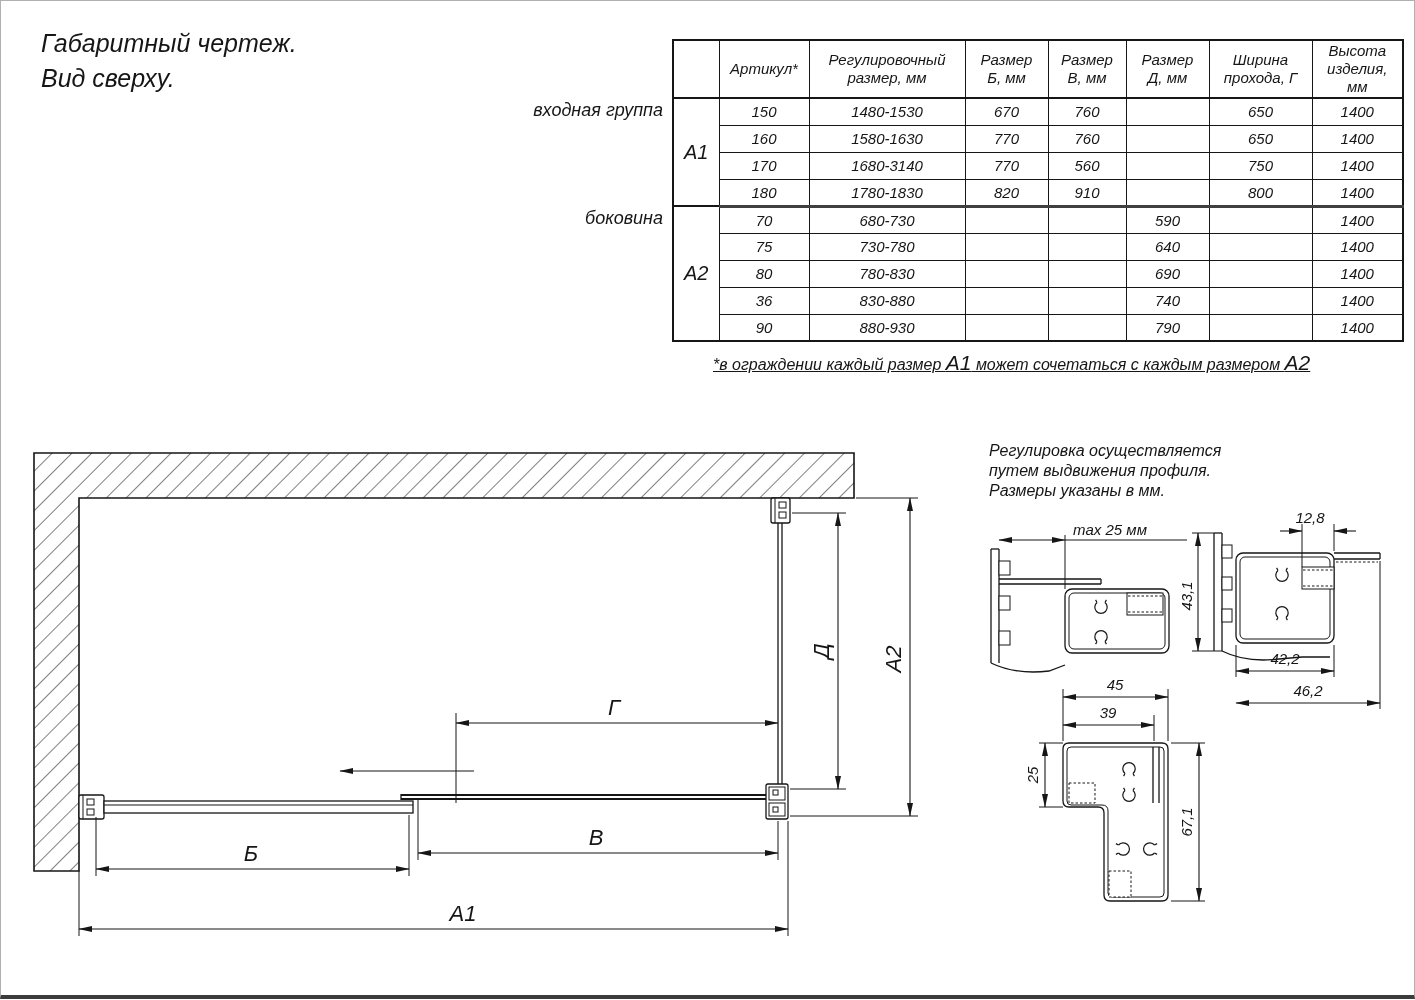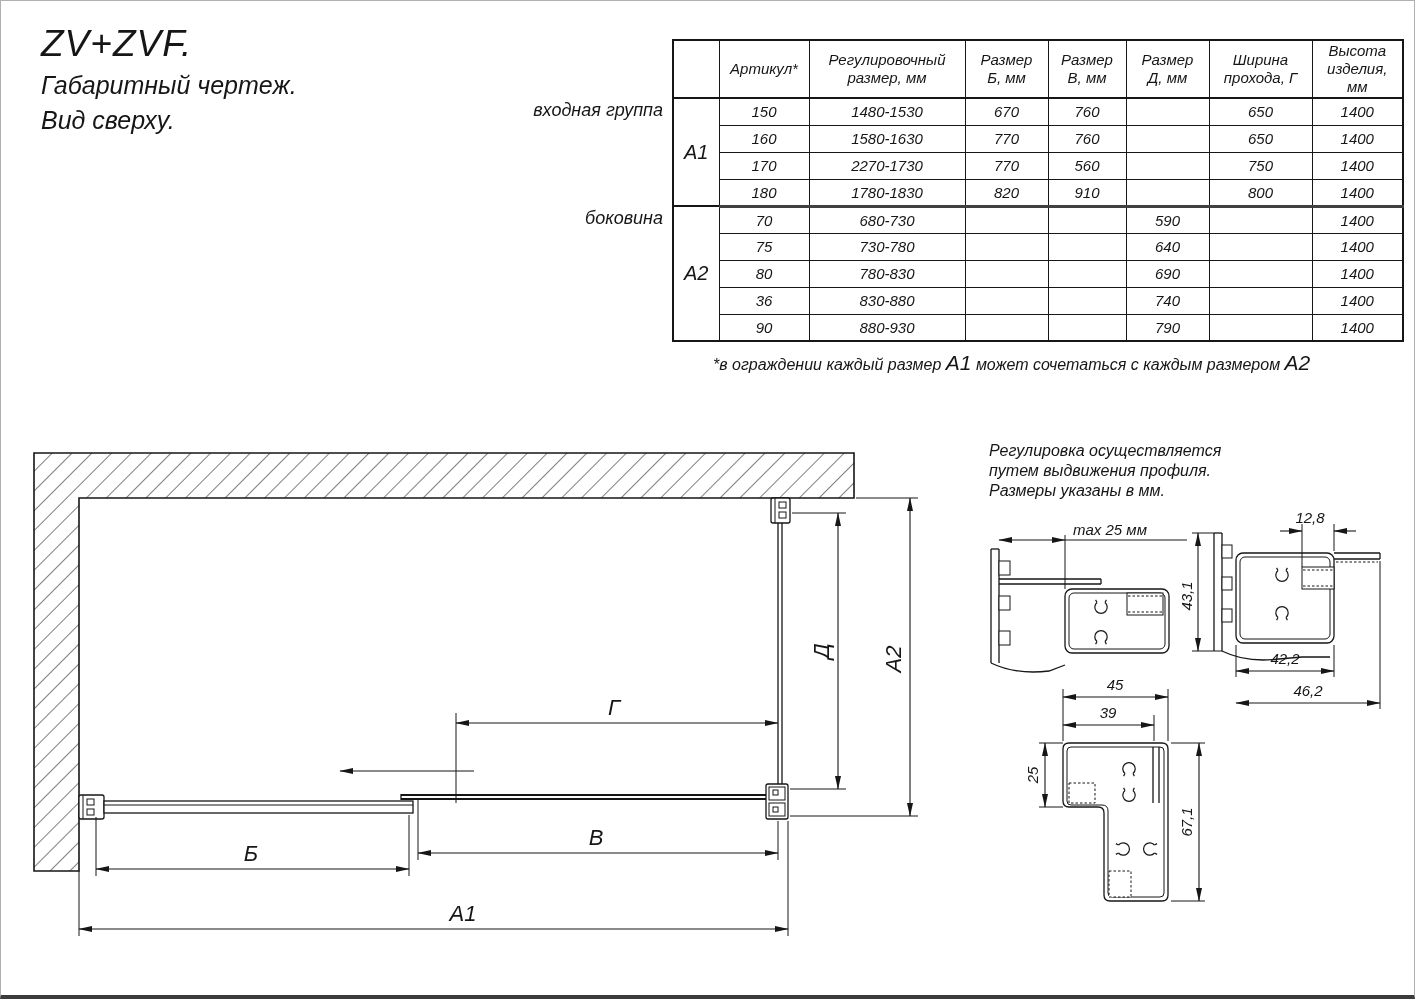--- a/index.html
+++ b/index.html
@@ -17,21 +17,21 @@
     font-style:italic;font-size:15px;color:#161616;}
   table.spec th, table.spec td{
     border:1px solid #161616;text-align:center;vertical-align:middle;
     padding:0 2px;overflow:hidden;}
   table.spec{border:2px solid #161616;}
   table.spec thead th{height:56px;white-space:pre-line;line-height:1.2;font-weight:400;border-bottom:2px solid #161616;}
   table.spec tbody tr{height:27px;}
   table.spec .gid{font-size:20px;border-bottom:2px solid #161616;}
   table.spec tr.gend td{border-bottom:3px solid #404040;}
   .side-label{font-style:italic;font-size:18px;text-align:right;}
-  .footnote{font-style:italic;font-size:16px;}
+  .footnote{font-style:italic;font-size:16px;text-decoration:underline;}
   .footnote .bigref{font-size:21px;}
   .note{font-style:italic;font-size:16px;line-height:20px;}
   svg{overflow:visible;}
   svg .ln{stroke:#161616;stroke-width:1.3;fill:none;}
   svg .thick{stroke:#161616;stroke-width:2.2;fill:none;}
   svg .thin{stroke:#161616;stroke-width:1;fill:none;}
   svg .dim{stroke:#161616;stroke-width:1.1;fill:none;}
   svg .dash{stroke:#161616;stroke-width:1;fill:none;stroke-dasharray:2.5,2;}
   svg .wfill{fill:#fff;}
   svg text{fill:#161616;font-family:"Liberation Sans",sans-serif;font-style:italic;}
@@ -53,21 +53,20 @@
         <path d="M14,4 L0,0.9 L0,7.1 Z" fill="#161616"></path>
       </marker>
       <g id="clip">
         <path d="M-4,-4.5 A6.2,6.2 0 1 0 4,-4.5" fill="none" stroke="#161616" stroke-width="1.2"></path>
         <path d="M-4,-4.5 l-1.4,-2.6 M4,-4.5 l1.4,-2.6" fill="none" stroke="#161616" stroke-width="1.2"></path>
       </g>
     </defs>
   </svg>
 
   <div class="abs" style="left:40px;top:22px">
-    <div class="title-main">ZV+ZVF.</div>
     <div class="title-sub">Габаритный чертеж.</div>
     <div class="title-sub">Вид сверху.</div>
   </div>
 
   <div class="abs side-label" style="left:440px;top:99px;width:222px">входная группа</div>
   <div class="abs side-label" style="left:440px;top:207px;width:222px">боковина</div>
 
   <div class="abs" style="left:671px;top:38px">
     <table class="spec">
       <colgroup>
@@ -114,21 +113,21 @@
           <td>160</td>
           <td>1580-1630</td>
           <td>770</td>
           <td>760</td>
           <td></td>
           <td>650</td>
           <td>1400</td>
         </tr>
         <tr>
           <td>170</td>
-          <td>2270-1730</td>
+          <td>1680-3140</td>
           <td>770</td>
           <td>560</td>
           <td></td>
           <td>750</td>
           <td>1400</td>
         </tr>
         <tr class="gend">
           <td>180</td>
           <td>1780-1830</td>
           <td>820</td>

